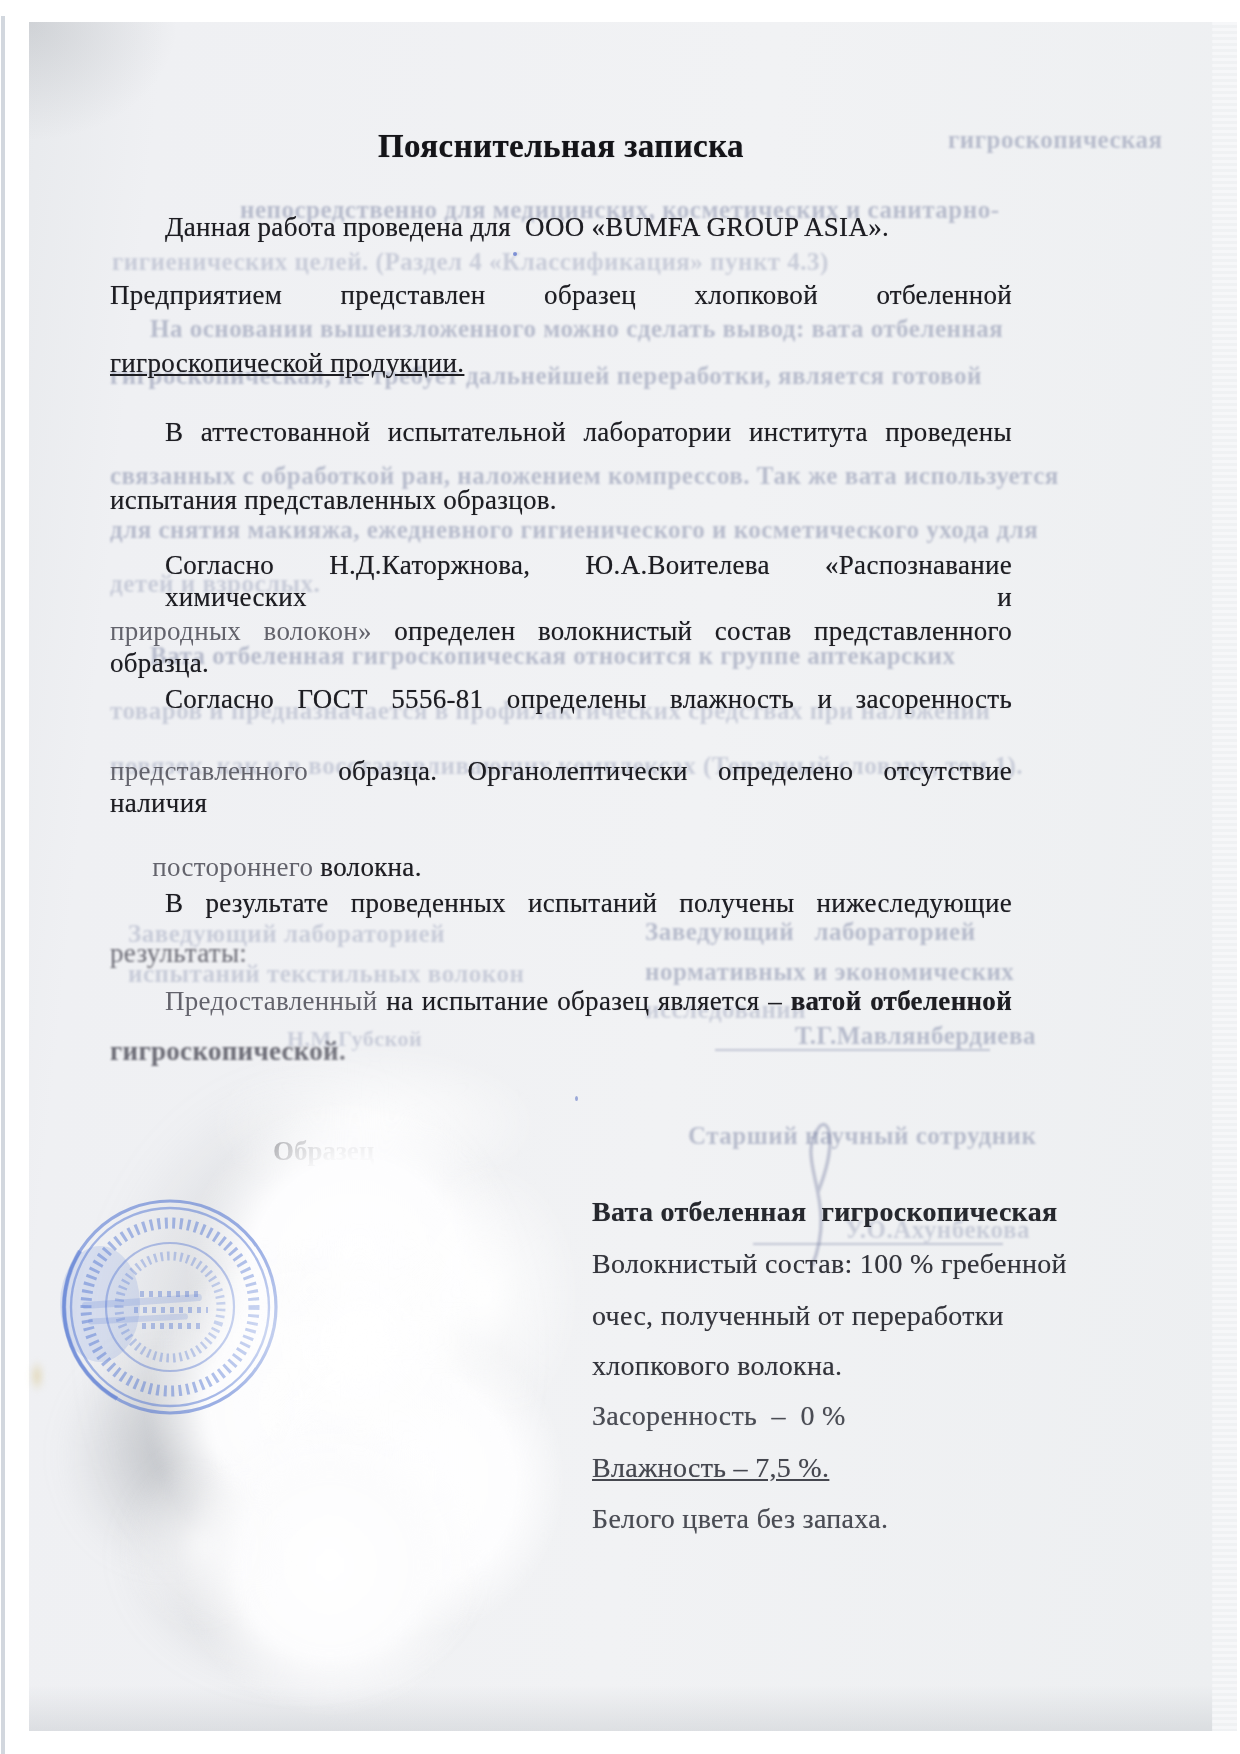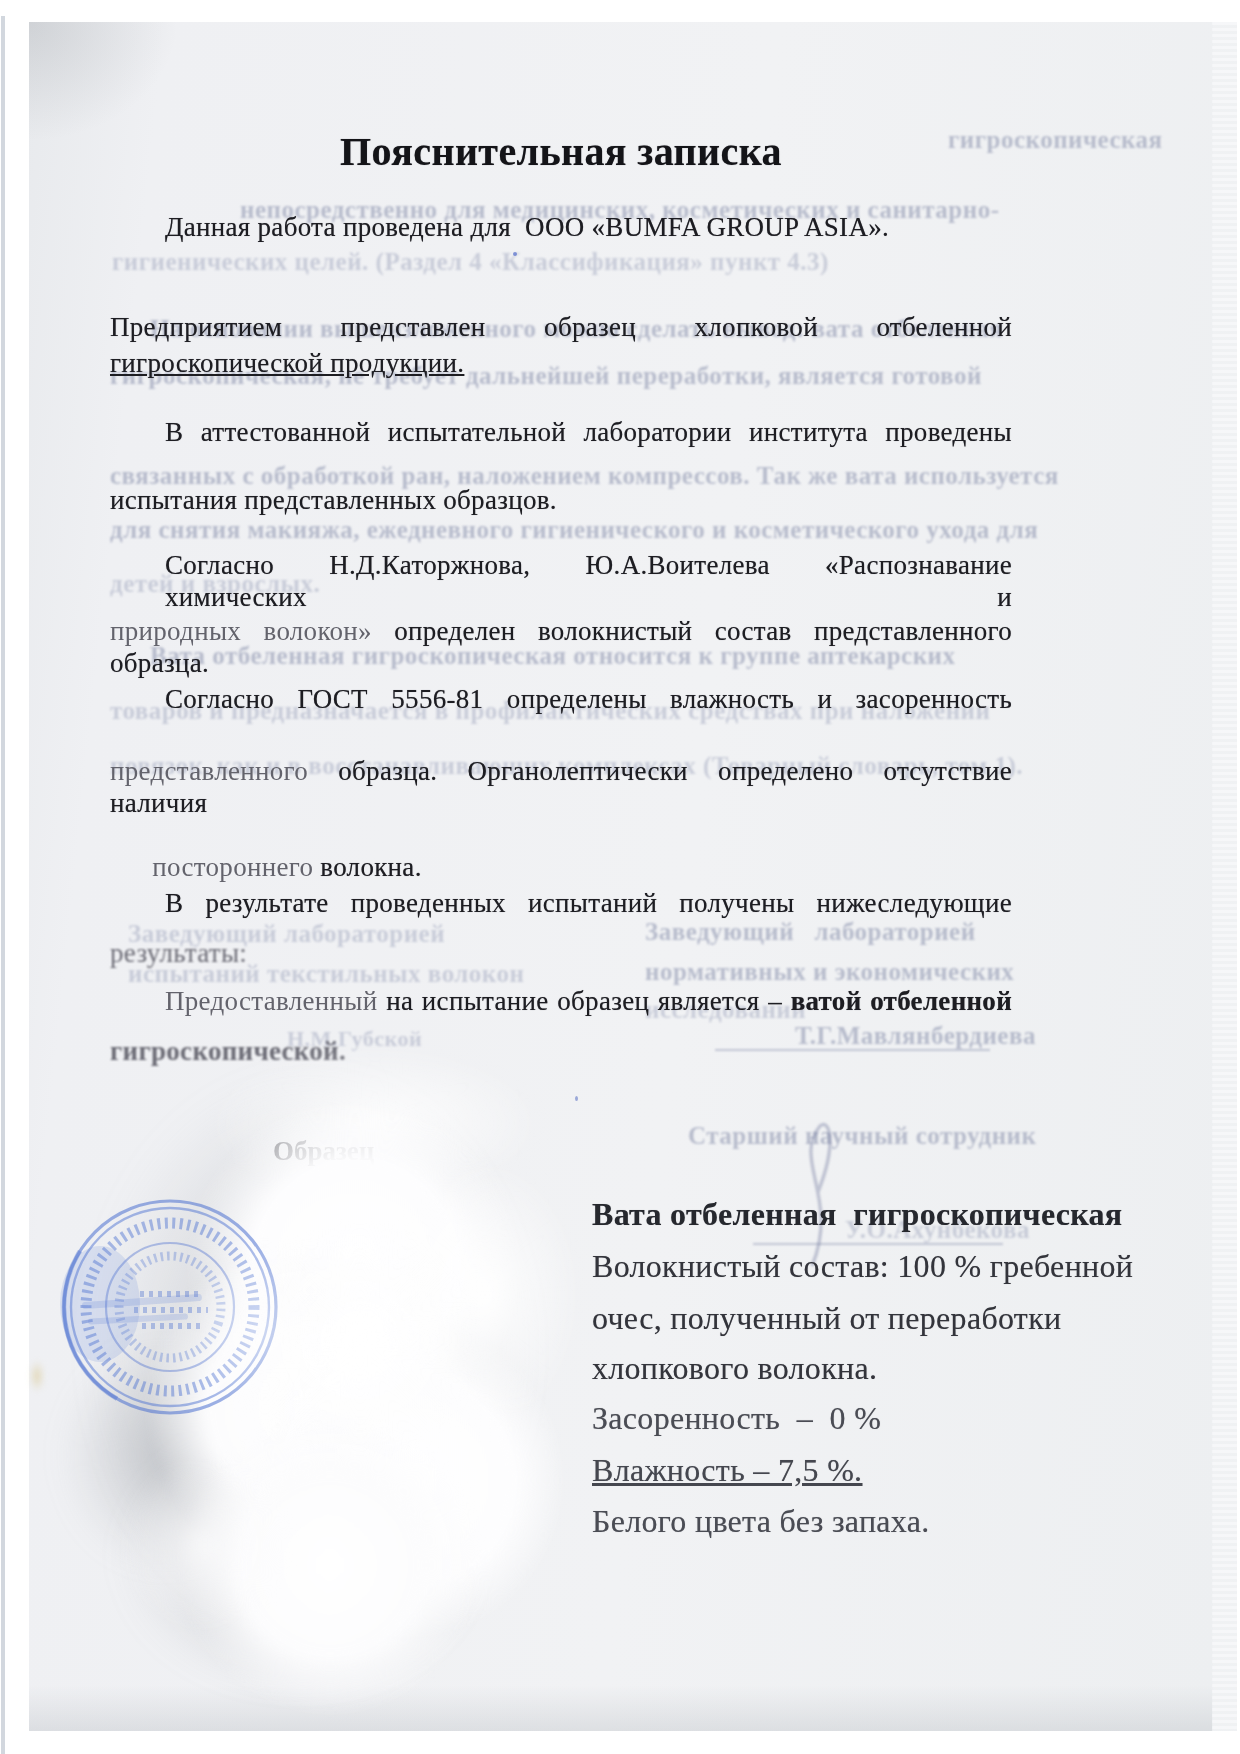--- a/index.html
+++ b/index.html
@@ -14,23 +14,23 @@
          background:radial-gradient(ellipse at 0% 0%,rgba(120,125,132,.22),rgba(120,125,132,0) 70%);}
   .scan-band{position:absolute;left:1212px;top:22px;width:25px;height:1709px;
          background:repeating-linear-gradient(to bottom,#f5f6f8 0 3px,#eef0f2 3px 6px);opacity:.9;}
   
   .line{position:absolute;font-size:27px;line-height:1.18;color:#1d1d22;letter-spacing:.3px;
         text-shadow:0 0 .7px rgba(25,25,35,.55);white-space:pre;}
   .just{white-space:normal;text-align:justify;text-align-last:justify;}
   .b{font-weight:bold;}
   .fz{color:#63636c;filter:blur(.55px);text-shadow:none;margin-top:8px;}
   .dim{color:#6a6a74;filter:blur(.8px);text-shadow:none;}
-  .title{position:absolute;font-size:40px;font-weight:bold;color:#141418;letter-spacing:.4px;
+  .title{position:absolute;font-size:33px;font-weight:bold;color:#141418;letter-spacing:.4px;
         text-shadow:0 0 .8px rgba(20,20,30,.6);text-align:center;}
-  .prod{position:absolute;font-size:32px;color:#33343b;letter-spacing:.3px;white-space:pre;
+  .prod{position:absolute;font-size:28px;color:#33343b;letter-spacing:.3px;white-space:pre;
         text-shadow:0 0 .7px rgba(40,42,50,.45);}
   .prod.b{color:#26282e;}
   .sample-label{position:absolute;font-size:27px;font-weight:bold;color:#4c4c54;filter:blur(.7px);white-space:pre;}
   
   .ghost{position:absolute;font-size:25px;font-weight:bold;color:rgba(104,114,150,.42);
          filter:blur(1.15px);white-space:pre;letter-spacing:.5px;}
   .ghost.lt{color:rgba(120,130,164,.33);}
   .gh-underline{position:absolute;height:2px;background:rgba(110,120,158,.35);filter:blur(1px);}
   
   .cotton{position:absolute;left:60px;top:1040px;width:520px;height:690px;pointer-events:none;}
@@ -76,21 +76,21 @@
     <svg style="position:absolute;left:740px;top:1120px;filter:blur(1.2px);" width="140" height="150" viewBox="0 0 140 150">
       <path d="M72,146 C100,78 52,40 80,6 C90,-2 97,24 78,72" fill="none" stroke="rgba(112,122,158,.38)" stroke-width="3.5"></path>
     </svg>
   </div>
 
   <div>
     <div class="title" style="left:110px;top:128px;width:902px;">Пояснительная записка</div>
 
     <div class="line" style="left:165px;top:212px;">Данная работа проведена для  ООО «BUMFA GROUP ASIA».</div>
 
-    <div class="line just" style="left:110px;top:280px;width:902px;margin-top:32px;">Предприятием представлен образец хлопковой отбеленной</div>
+    <div class="line just" style="left:110px;top:280px;width:902px;">Предприятием представлен образец хлопковой отбеленной</div>
     <div class="line" style="left:110px;top:348px;text-decoration:underline;">гигроскопической продукции.</div>
 
     <div class="line just" style="left:165px;top:417px;width:847px;">В аттестованной испытательной лаборатории института проведены</div>
     <div class="line" style="left:110px;top:485px;">испытания представленных образцов.</div>
 
     <div class="line just" style="left:165px;top:550px;width:847px;">Согласно Н.Д.Каторжнова, Ю.А.Воителева «Распознавание химических и</div>
     <div class="line just" style="left:110px;top:616px;width:902px;">
       <span class="fz">природных волокон»</span><span> определен волокнистый состав представленного образца.</span>
     </div>
 

